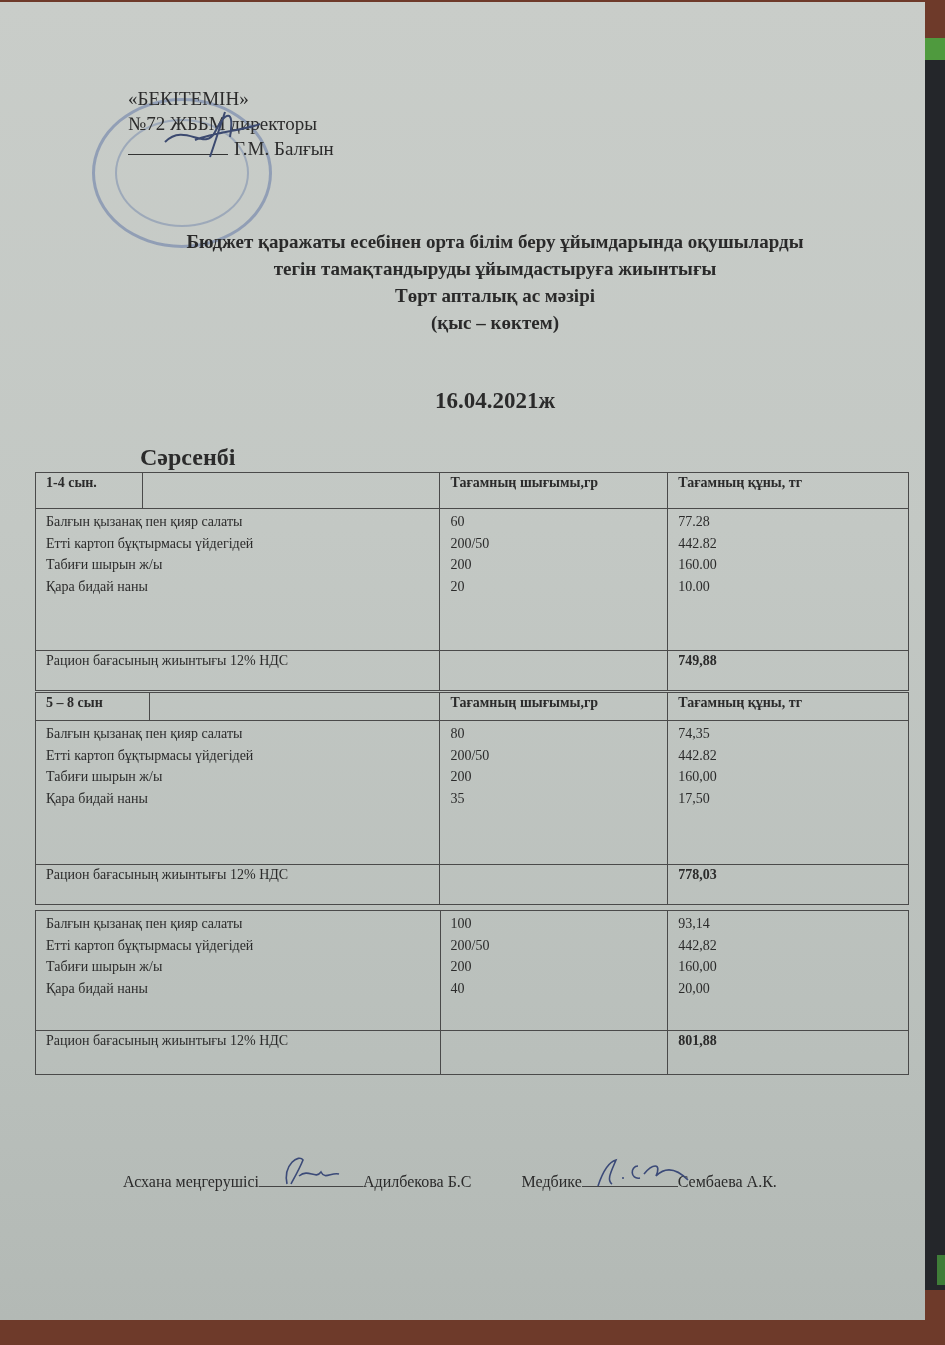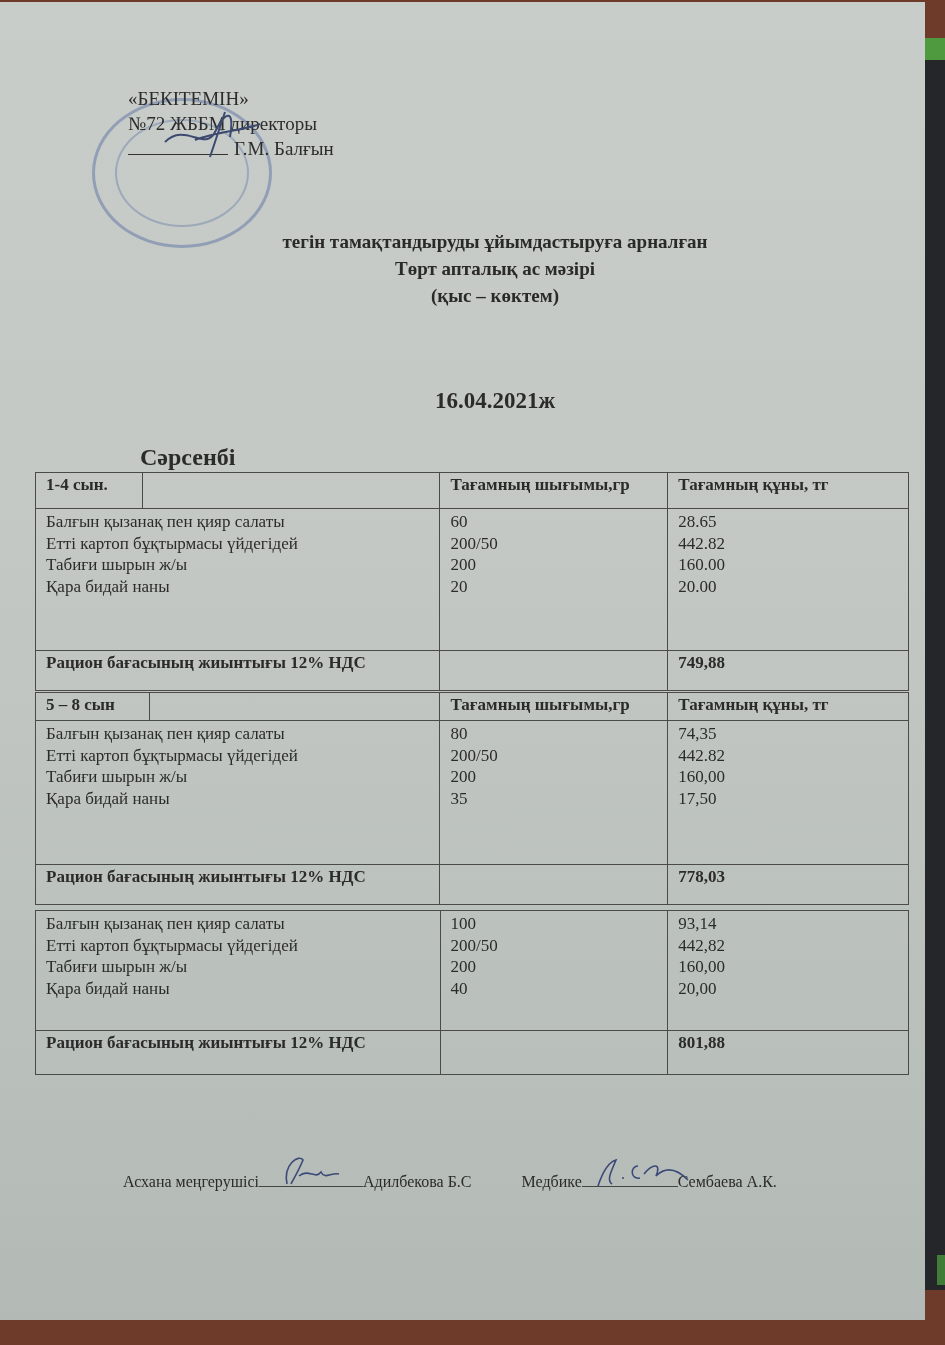--- a/index.html
+++ b/index.html
@@ -28,25 +28,25 @@
   }
   .approve { position:absolute; left:128px; top:84px; font-size:19px; line-height:25px; color:#2c2c2c; }
   .approve .sig-line { display:inline-block; width:100px; border-bottom:1px solid #333; margin-right:6px; }
   .sig-scribble { position:absolute; left:155px; top:100px; }
 
   .titles { position:absolute; left:100px; width:790px; top:226px; text-align:center; font-weight:bold; font-size:19px; line-height:27px; color:#2a2a2a; }
   .titles .gap { display:inline-block; width:22px; }
   .date { position:absolute; left:100px; width:790px; top:386px; text-align:center; font-weight:bold; font-size:23px; }
   .day { position:absolute; left:140px; top:442px; font-weight:bold; font-size:24px; }
 
-  .tbl { position:absolute; left:35px; width:874px; border-collapse:collapse; font-size:17px; }
+  .tbl { position:absolute; left:35px; width:874px; border-collapse:collapse; font-size:14px; }
   .tbl td { border:1px solid #4a4a4a; vertical-align:top; padding:2px 10px; }
   .hdr td { font-weight:bold; }
   .body-cell { line-height:21.5px; }
-  .total td { font-weight:bold; }
+  .total td { font-weight:normal; }
   .total td.val { font-weight:bold; }
 
   .footer { position:absolute; left:123px; top:1170px; font-size:16px; color:#2b2b2b; white-space:nowrap; }
   .footer .line { display:inline-block; width:104px; border-bottom:1px solid #444; height:14px; position:relative; }
   .footer .line2 { display:inline-block; width:96px; border-bottom:1px solid #444; height:14px; position:relative; }
   .footer svg { position:absolute; left:10px; top:-18px; }
 </style>
 </head>
 <body>
 
@@ -61,21 +61,22 @@
   <div class="approve">
     <div>«БЕКІТЕМІН»</div>
     <div>№72 ЖББМ директоры</div>
     <div><span class="sig-line"></span><span>Г.М. Балғын</span></div>
   </div>
   <svg class="sig-scribble" width="110" height="60">
     <path d="M10 40 C 30 20, 50 50, 60 30 S 80 5, 75 35 M 70 10 L 55 55 M 40 38 C 60 30, 90 28, 105 22" stroke="#3c4a70" stroke-width="2" fill="none"></path>
   </svg>
 
   <div class="titles">
-    <div>тегін тамақтандыруды ұйымдастыруға арналған</div>
+    <div>Бюджет қаражаты есебінен орта білім беру ұйымдарында оқушыларды</div>
+    <div>тегін тамақтандыруды ұйымдастыруға жиынтығы</div>
     <div>Төрт апталық ас мәзірі</div>
     <div>(қыс – көктем)</div>
   </div>
 
   <div class="date">16.04.2021ж</div>
   <div class="day">Сәрсенбі</div>
 
   <table class="tbl" style="top:470px;">
     <colgroup>
         <col style="width:107px">
@@ -97,24 +98,24 @@
         <div>Табиғи шырын ж/ы</div>
         <div>Қара бидай наны</div>
       </td>
       <td class="body-cell">
         <div>60</div>
         <div>200/50</div>
         <div>200</div>
         <div>20</div>
       </td>
       <td class="body-cell">
-        <div>28.65</div>
+        <div>77.28</div>
         <div>442.82</div>
         <div>160.00</div>
-        <div>20.00</div>
+        <div>10.00</div>
       </td>
     </tr>
     <tr class="total" style="height:40px;">
       <td colspan="2">Рацион бағасының жиынтығы 12% НДС</td>
       <td></td>
       <td class="val">749,88</td>
     </tr>
   </tbody>
     </table>
 

